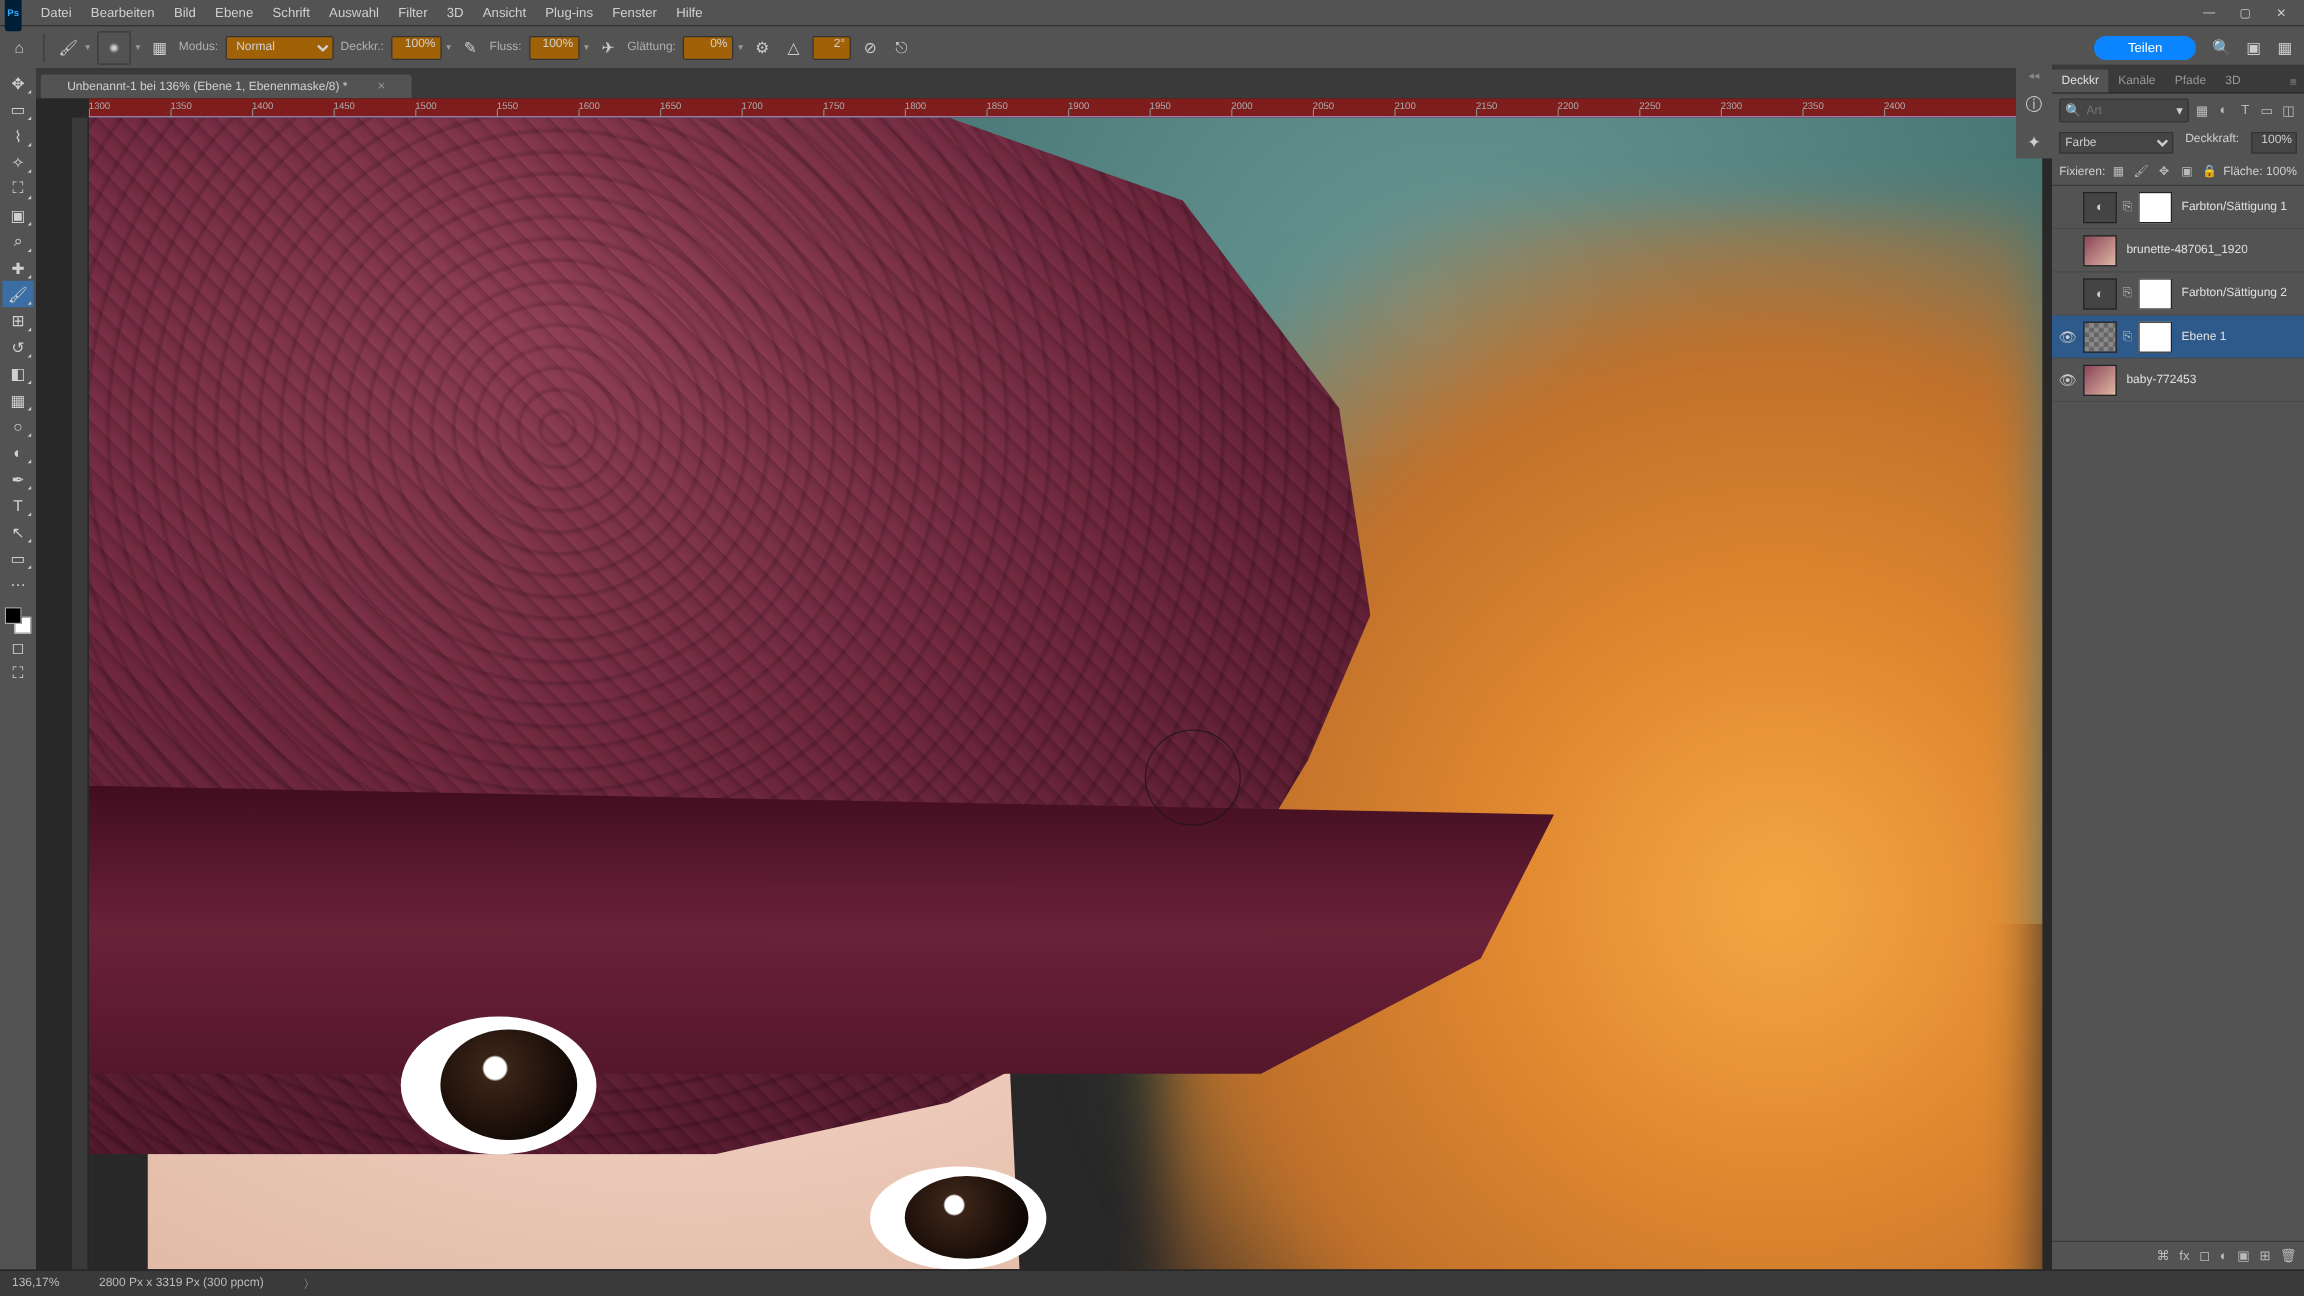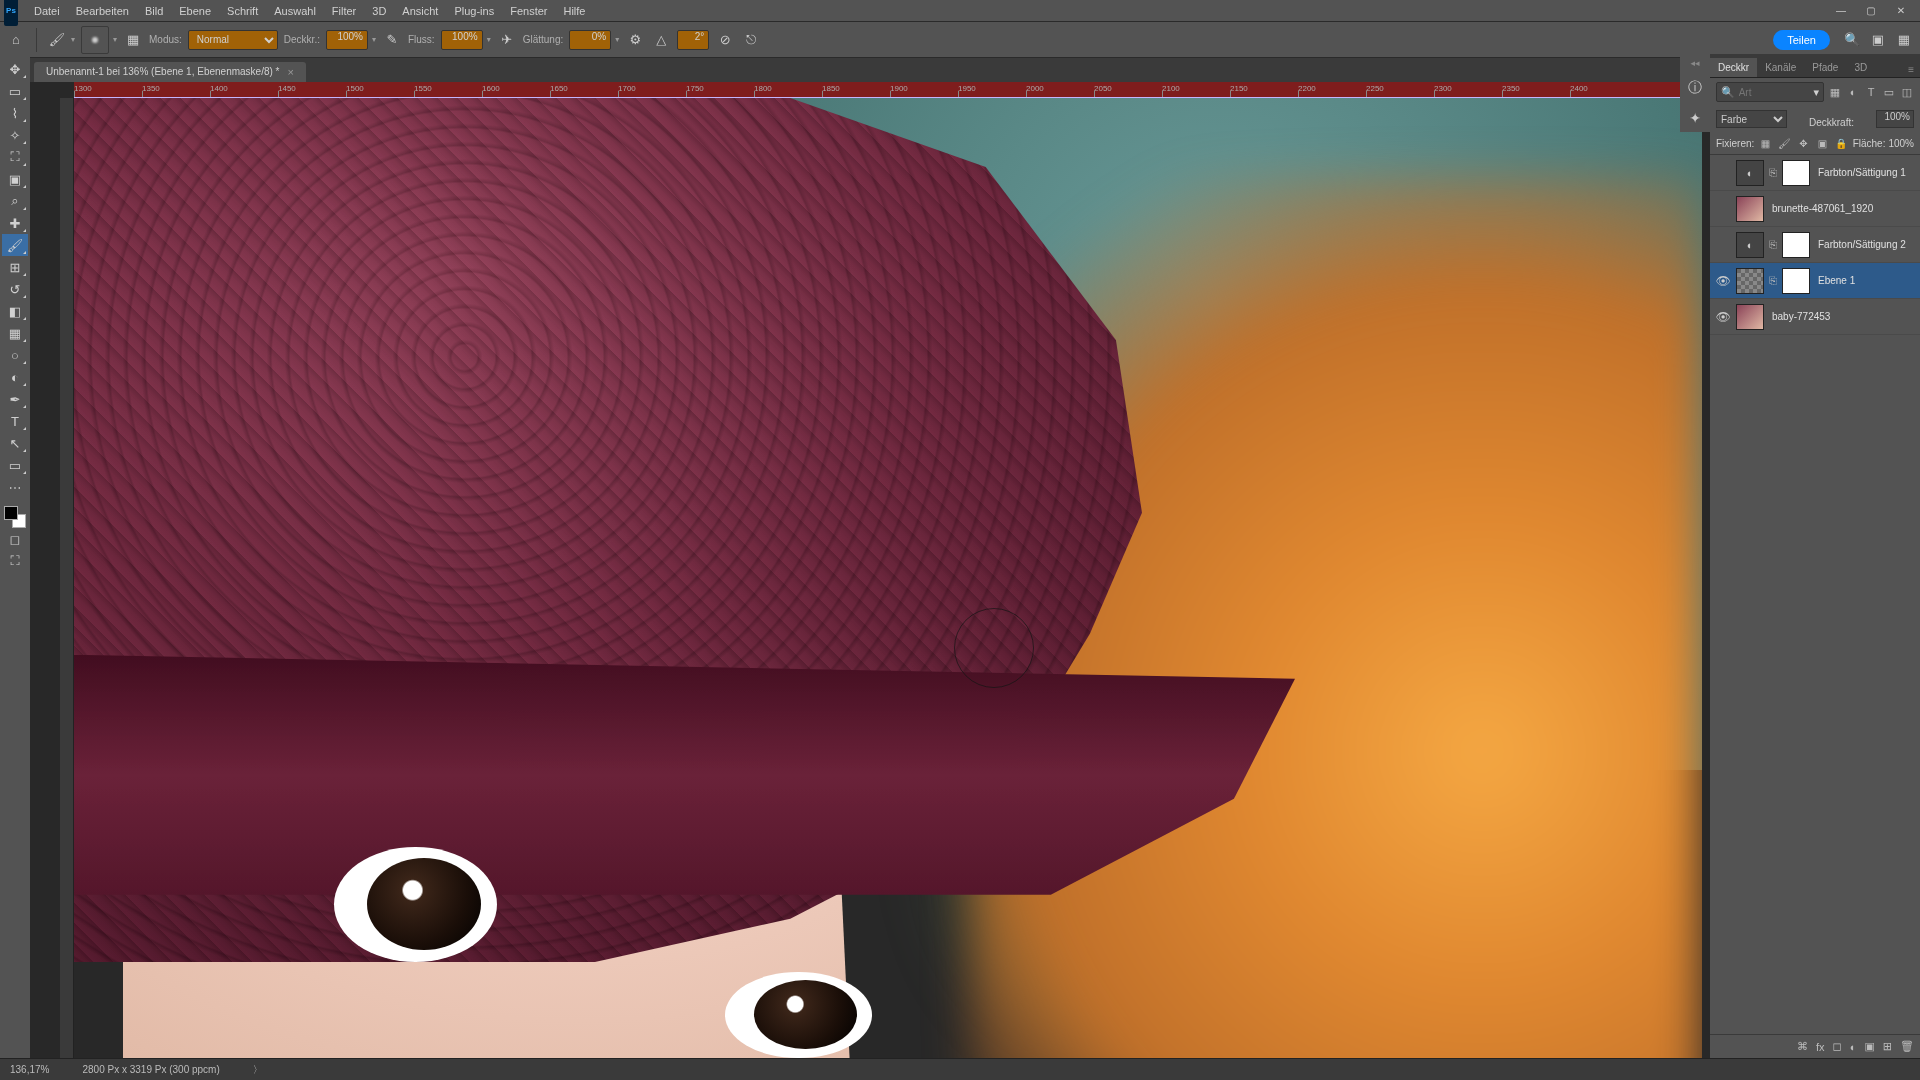--- a/index.html
+++ b/index.html
@@ -12,23 +12,23 @@
 .optbar{height:36px;background:#535353;display:flex;align-items:center;padding:0 6px;border-bottom:1px solid #2a2a2a;gap:6px}
 .optbar .ico{width:20px;height:20px;display:flex;align-items:center;justify-content:center;color:#ccc;font-size:13px}
 .optbar .brush-preview{width:28px;height:28px;border:1px solid #3a3a3a;display:flex;align-items:center;justify-content:center;border-radius:2px}
 .optbar .brush-preview .dot{width:6px;height:6px;background:#d0d0d0;border-radius:50%;filter:blur(1px)}
 .optbar .label{color:#b0b0b0;font-size:10px}
 .optbar select,.optbar .inp{background:#a16207;border:1px solid #333;color:#d0d0d0;font-size:10px;height:20px;padding:0 4px;border-radius:2px}
 .optbar .inp{width:42px;text-align:right}
 .optbar select{width:90px}
 .optbar .sep{width:1px;height:24px;background:#3a3a3a;margin:0 4px}
 .optbar .chev{color:#999;font-size:8px;margin-left:-2px}
-.optbar .share-btn{background:#0a84ff;color:#fff;padding:4px 14px;border-radius:12px;font-size:11px;margin-left:auto;margin-right:6px}
+.optbar .share-btn{background:#0a84ff;color:#fff;padding:4px 28px;border-radius:12px;font-size:11px;margin-left:auto;margin-right:6px}
 .tabbar{height:24px;background:#3a3a3a;display:flex;align-items:flex-end;padding-left:34px}
-.tab{background:#535353;padding:4px 12px;font-size:10px;color:#d0d0d0;border-radius:3px 3px 0 0;display:flex;gap:8px}
+.tab{background:#535353;padding:4px 22px;font-size:10px;color:#d0d0d0;border-radius:3px 3px 0 0;display:flex;align-items:center;gap:25px}
 .tab .close{color:#999;font-size:11px}
 .workspace{position:absolute;left:30px;top:82px;right:210px;bottom:22px;background:#282828}
 .ruler-h{position:absolute;left:44px;right:0;top:0;height:16px;background:#7f1d1d;border-bottom:1px solid #c4b5fd;display:flex;overflow:hidden}
 .ruler-h .tick{position:relative;width:68px;font-size:8px;color:#aaa;padding-top:2px;flex-shrink:0}
 .ruler-h .tick::after{content:"";position:absolute;left:0;bottom:0;width:1px;height:6px;background:#888}
 .ruler-v{position:absolute;left:30px;top:16px;bottom:0;width:14px;background:#3a3a3a;border-right:1px solid #222}
 .canvas{position:absolute;left:44px;top:16px;right:8px;bottom:0;overflow:hidden;background:#282828}
 .image{position:absolute;inset:0}
 
 .bg-teal{position:absolute;left:0;top:0;right:0;height:70%;background:radial-gradient(circle at 70% 30%,#6a9a98 0%,#4a7876 40%,#3a5856 80%)}
@@ -57,21 +57,21 @@
 .minipanel .ic{width:20px;height:20px;display:flex;align-items:center;justify-content:center;color:#ccc;font-size:14px}
 .panel-tabs{display:flex;background:#3a3a3a;border-bottom:1px solid #222;height:24px;align-items:flex-end}
 .panel-tabs .pt{padding:4px 8px;font-size:10px;color:#999;cursor:pointer}
 .panel-tabs .pt.active{background:#535353;color:#e0e0e0}
 .panel-tabs .collapse{margin-left:auto;padding:2px 6px;color:#888;font-size:10px}
 .panel-body{background:#535353;flex:1;display:flex;flex-direction:column}
 .search-row{display:flex;align-items:center;padding:4px 6px;gap:4px}
 .search-row .srch{flex:1;display:flex;align-items:center;background:#454545;border:1px solid #333;border-radius:2px;height:20px;padding:0 4px;gap:4px}
 .search-row .srch input{background:none;border:none;color:#ccc;font-size:10px;width:100%;outline:none}
 .search-row .sic{width:14px;height:18px;display:flex;align-items:center;justify-content:center;color:#bbb;font-size:11px}
-.blend-row{display:flex;align-items:flex-end;padding:4px 6px;gap:22px;font-size:10px}
+.blend-row{display:flex;align-items:flex-start;padding:4px 6px;gap:10px;font-size:10px}
 .blend-row select{flex:1;background:#454545;border:1px solid #333;color:#ccc;font-size:10px;height:18px}
 .blend-row .val{background:#454545;border:1px solid #333;width:38px;height:18px;text-align:right;padding:0 3px;color:#ccc;font-size:10px}
 .lock-row{display:flex;align-items:center;padding:3px 6px;gap:3px;font-size:10px;border-bottom:1px solid #3a3a3a}
 .lock-row .lic{width:16px;height:16px;display:flex;align-items:center;justify-content:center;color:#bbb;font-size:10px}
 .layers{flex:1;overflow:auto}
 .layer{display:flex;align-items:center;height:36px;padding:0 4px;gap:4px;border-bottom:1px solid #4a4a4a}
 .layer.selected{background:#2d5a8a}
 .layer .vis{width:18px;display:flex;justify-content:center;color:#ccc;font-size:12px}
 .layer .spacer-vis{width:18px}
 .layer .thumb{width:28px;height:26px;background:#888;border:1px solid #222;flex-shrink:0}

